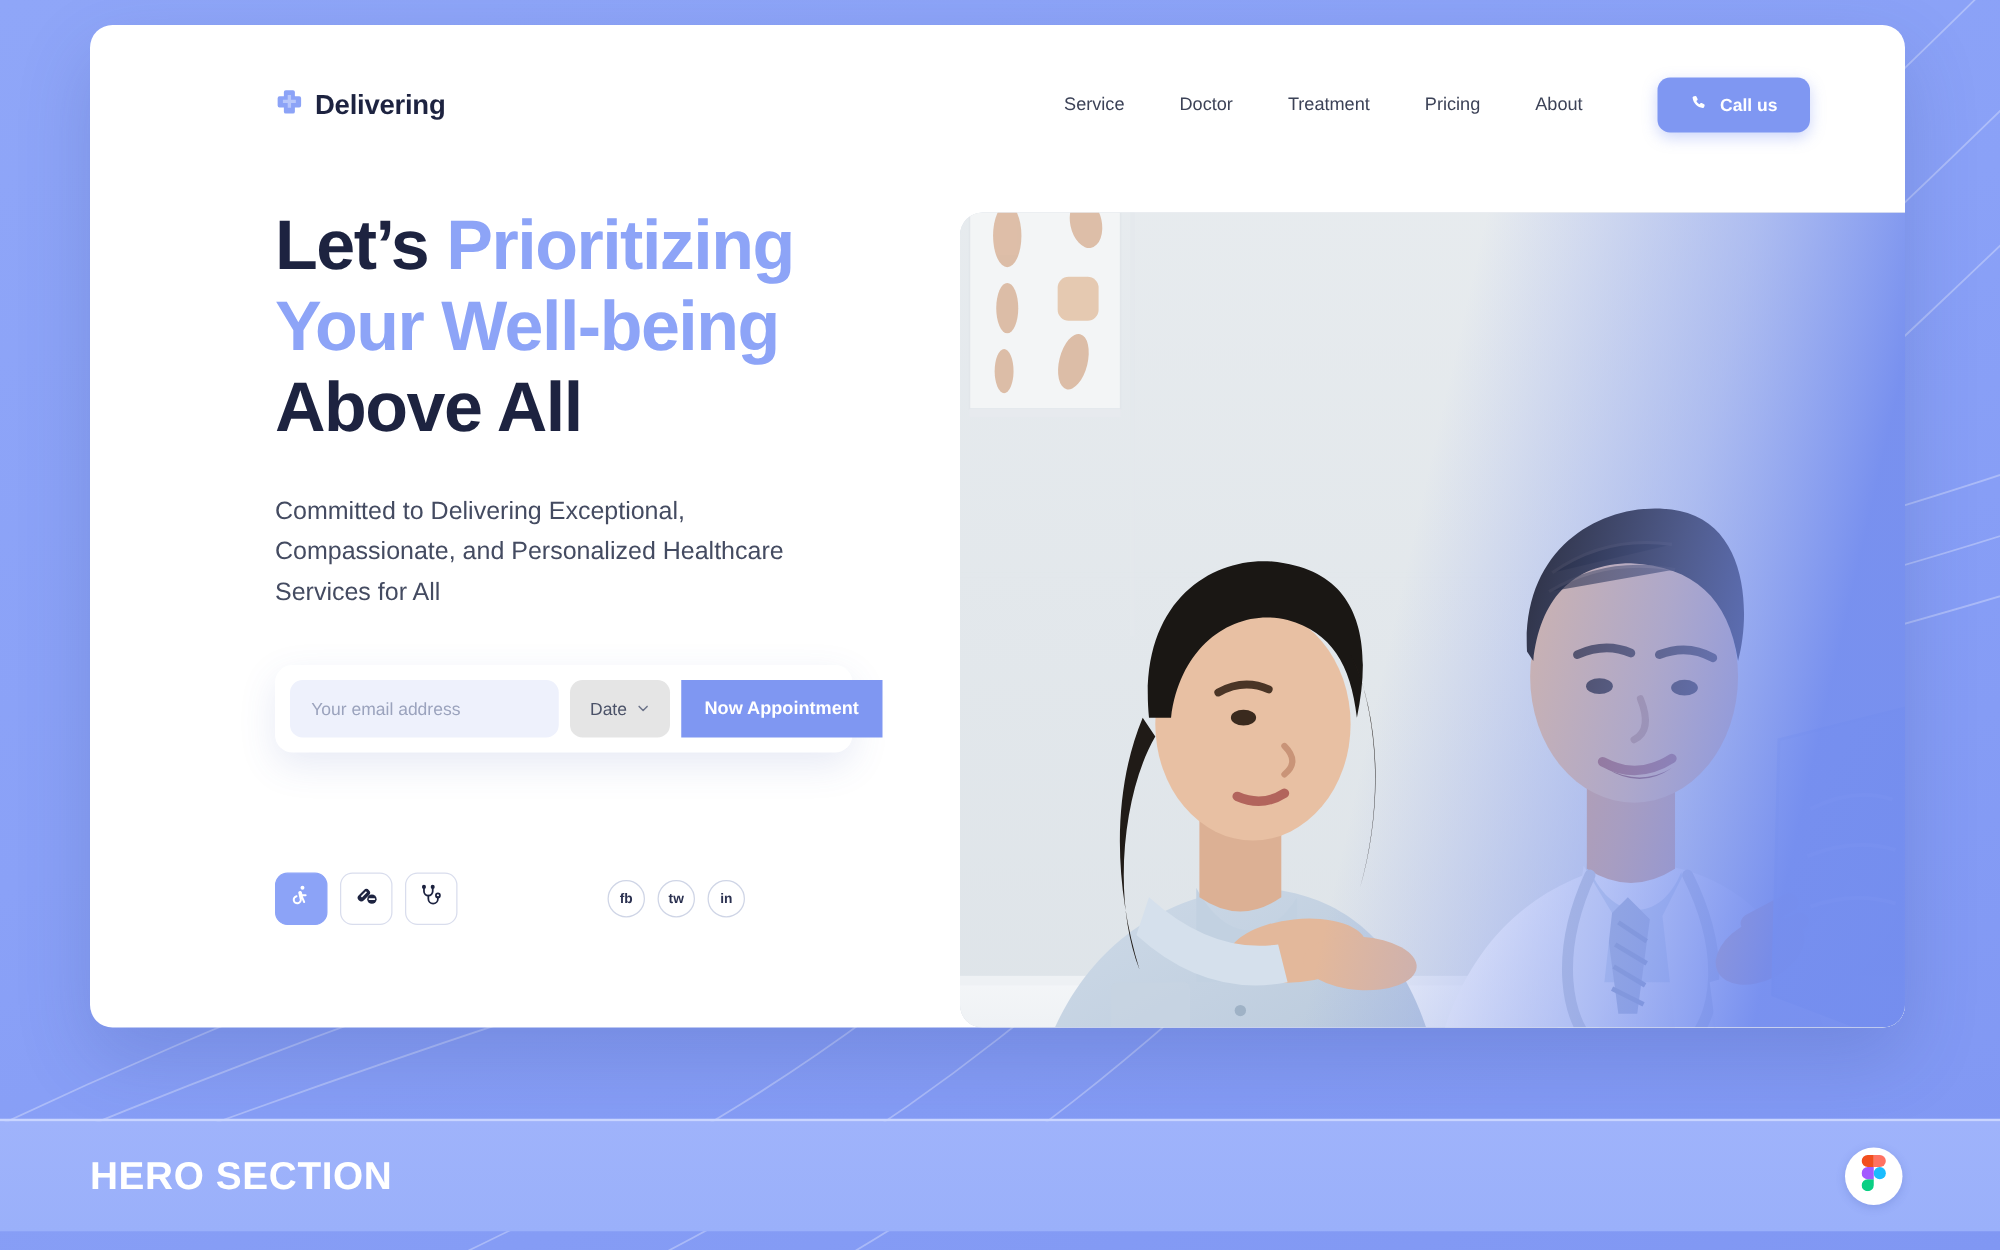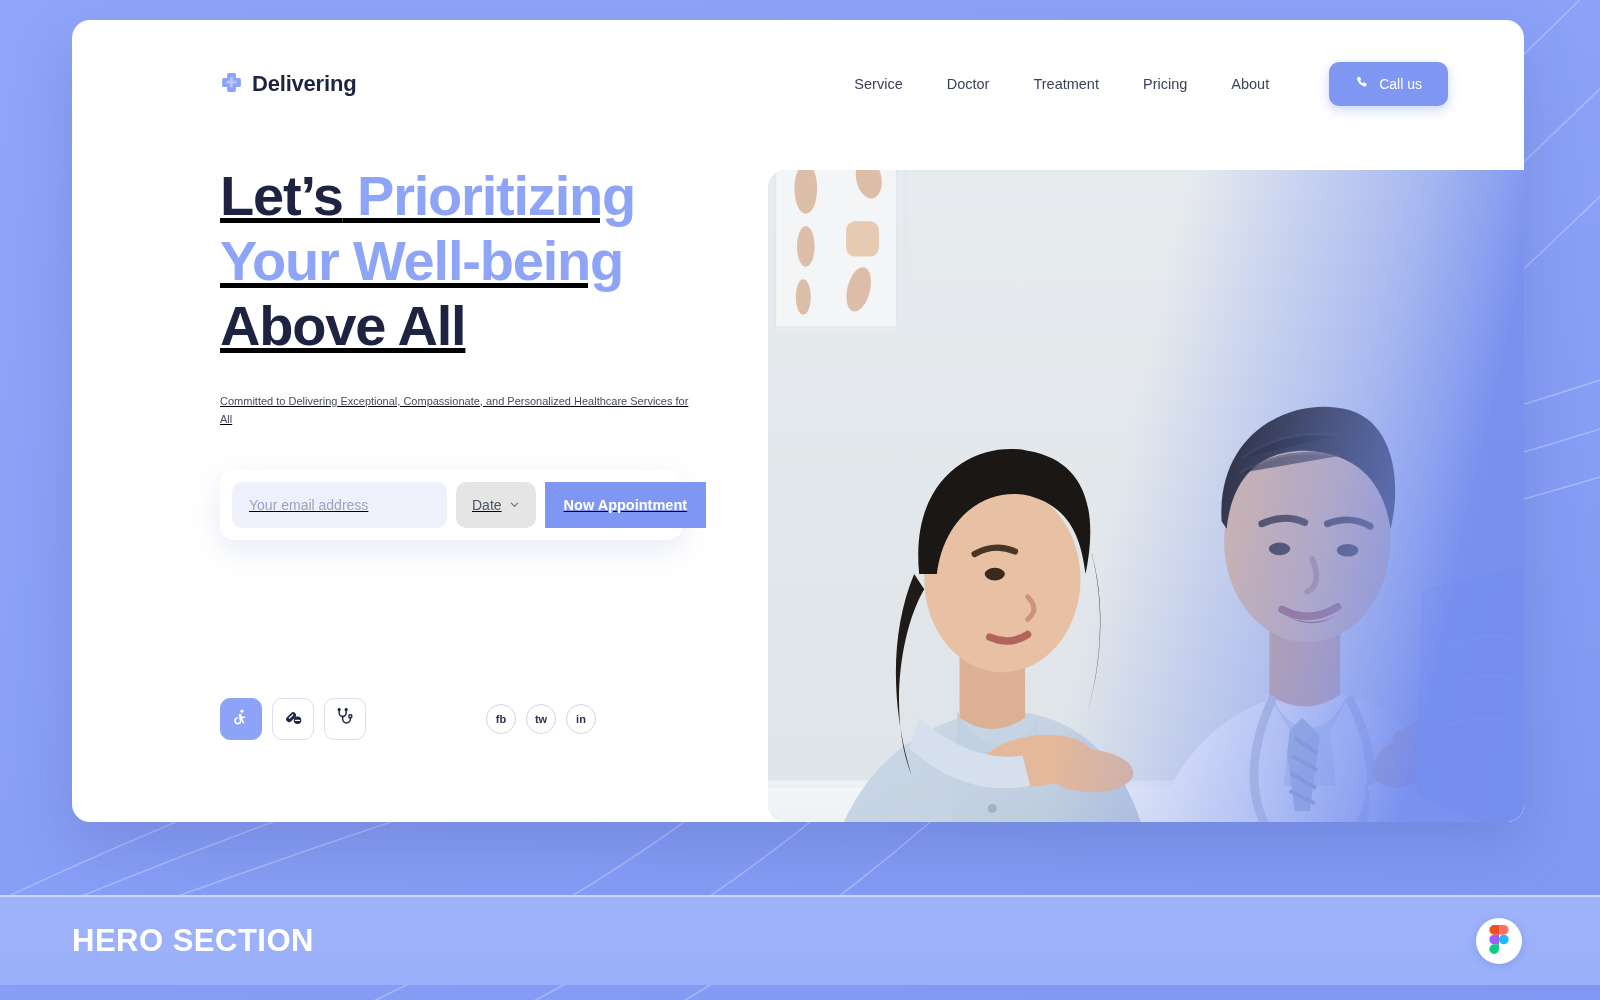--- a/index.html
+++ b/index.html
@@ -67,41 +67,41 @@
     font-size: 14.5px; color: #3c4257;
     padding: 8px 22px; cursor: pointer;
     white-space: nowrap;
   }
   .call-btn {
     margin-left: 38px;
     display: inline-flex; align-items: center; gap: 9px;
     background: #7f97f2; color: #ffffff;
     border: none; border-radius: 10px;
     padding: 13px 26px;
-    font-size: 14px; font-weight: normal;
+    font-size: 14px; font-weight: bold;
     font-family: "Liberation Sans", sans-serif;
     cursor: pointer;
     box-shadow: 0 4px 12px rgba(110,135,240,.35);
   }
 
   
   .hero { position: absolute; left: 0; top: 128px; right: 0; bottom: 0; display: flex; }
-  .hero-left { width: 696px; padding: 16px 0 0 148px; position: relative; text-decoration: underline; }
+  .hero-left { width: 696px; padding: 16px 0 0 148px; position: relative; }
   .hero-right { flex: 1; position: relative; padding: 22px 0 0 0; }
 
   .headline {
     font-size: 56px; font-weight: bold;
     line-height: 1.16; letter-spacing: -1.2px;
     color: #1d2340;
   }
   .headline .accent { color: #8da4f7; }
 
   .subhead {
     margin-top: 34px;
-    font-size: 11px; line-height: 1.62; color: #444b61;
+    font-size: 20px; line-height: 1.62; color: #444b61;
     max-width: 470px;
   }
 
   
   .form-card {
     margin-top: 42px;
     width: 462px;
     background: #ffffff;
     border-radius: 14px;
     box-shadow: 0 10px 30px rgba(70,90,175,.13);

